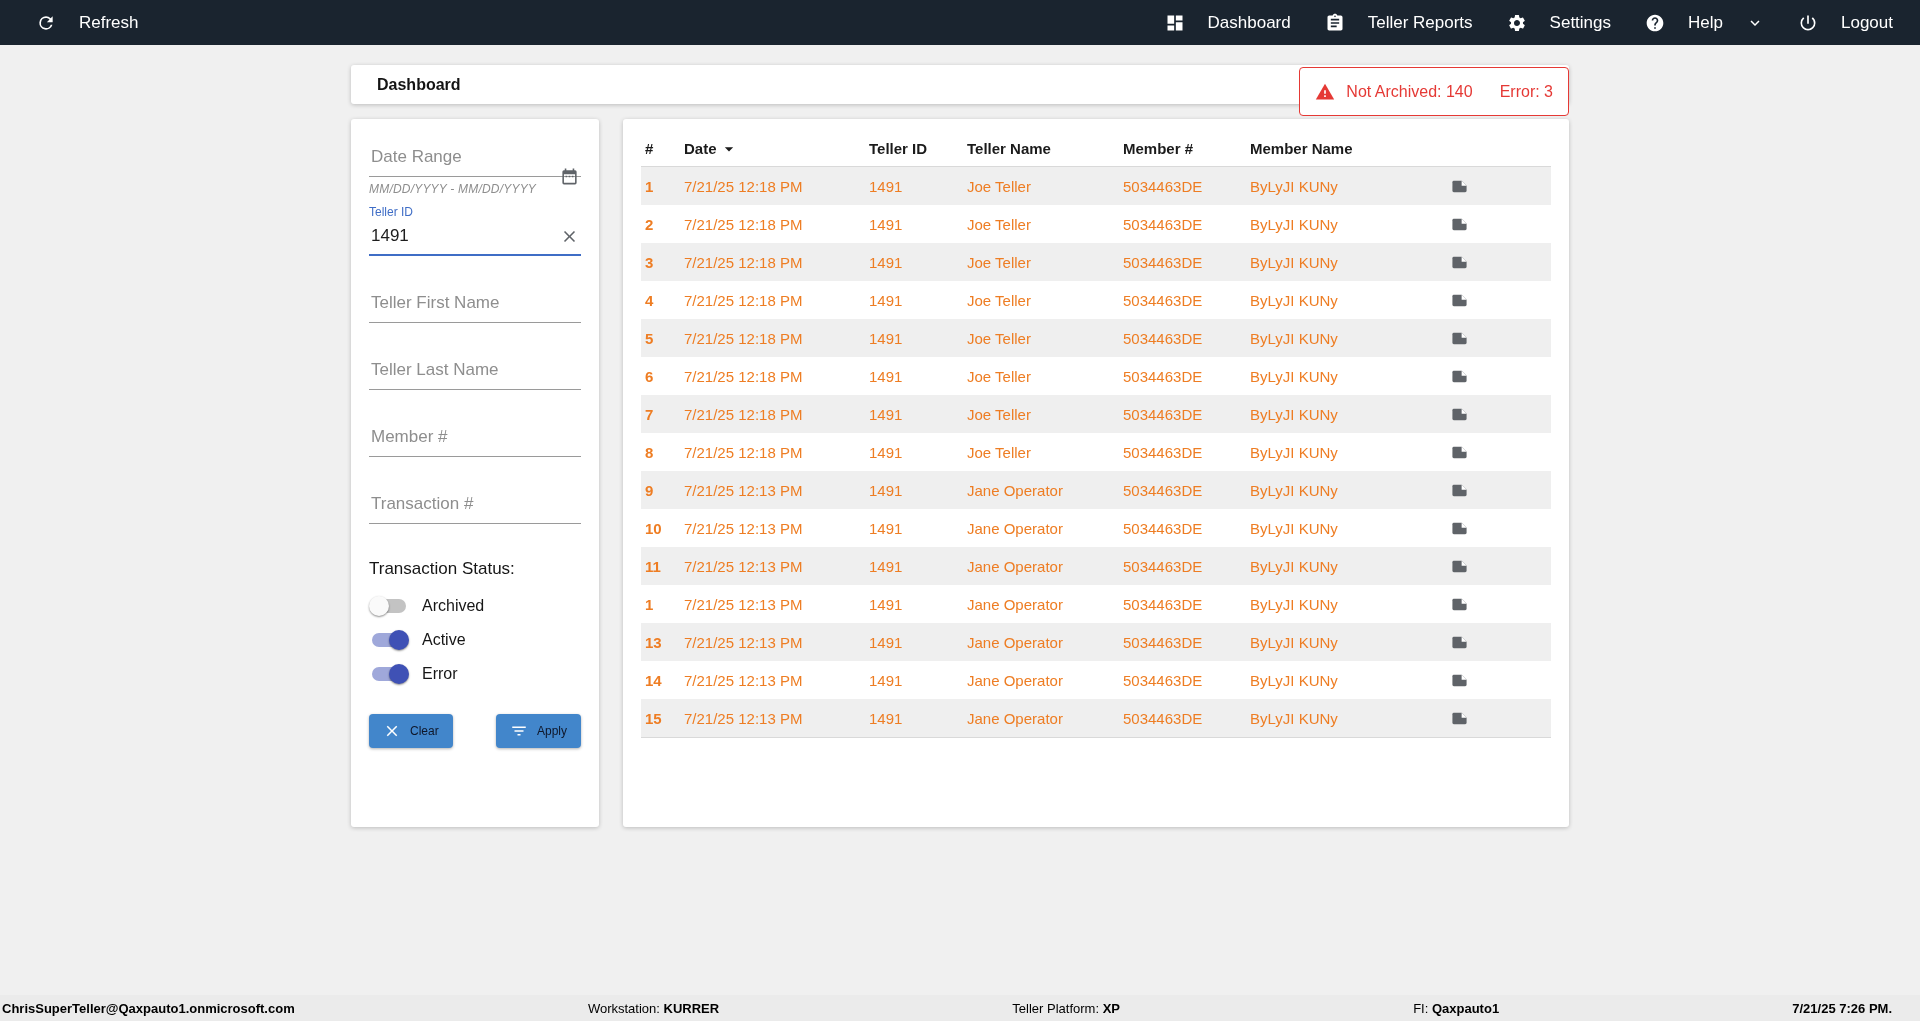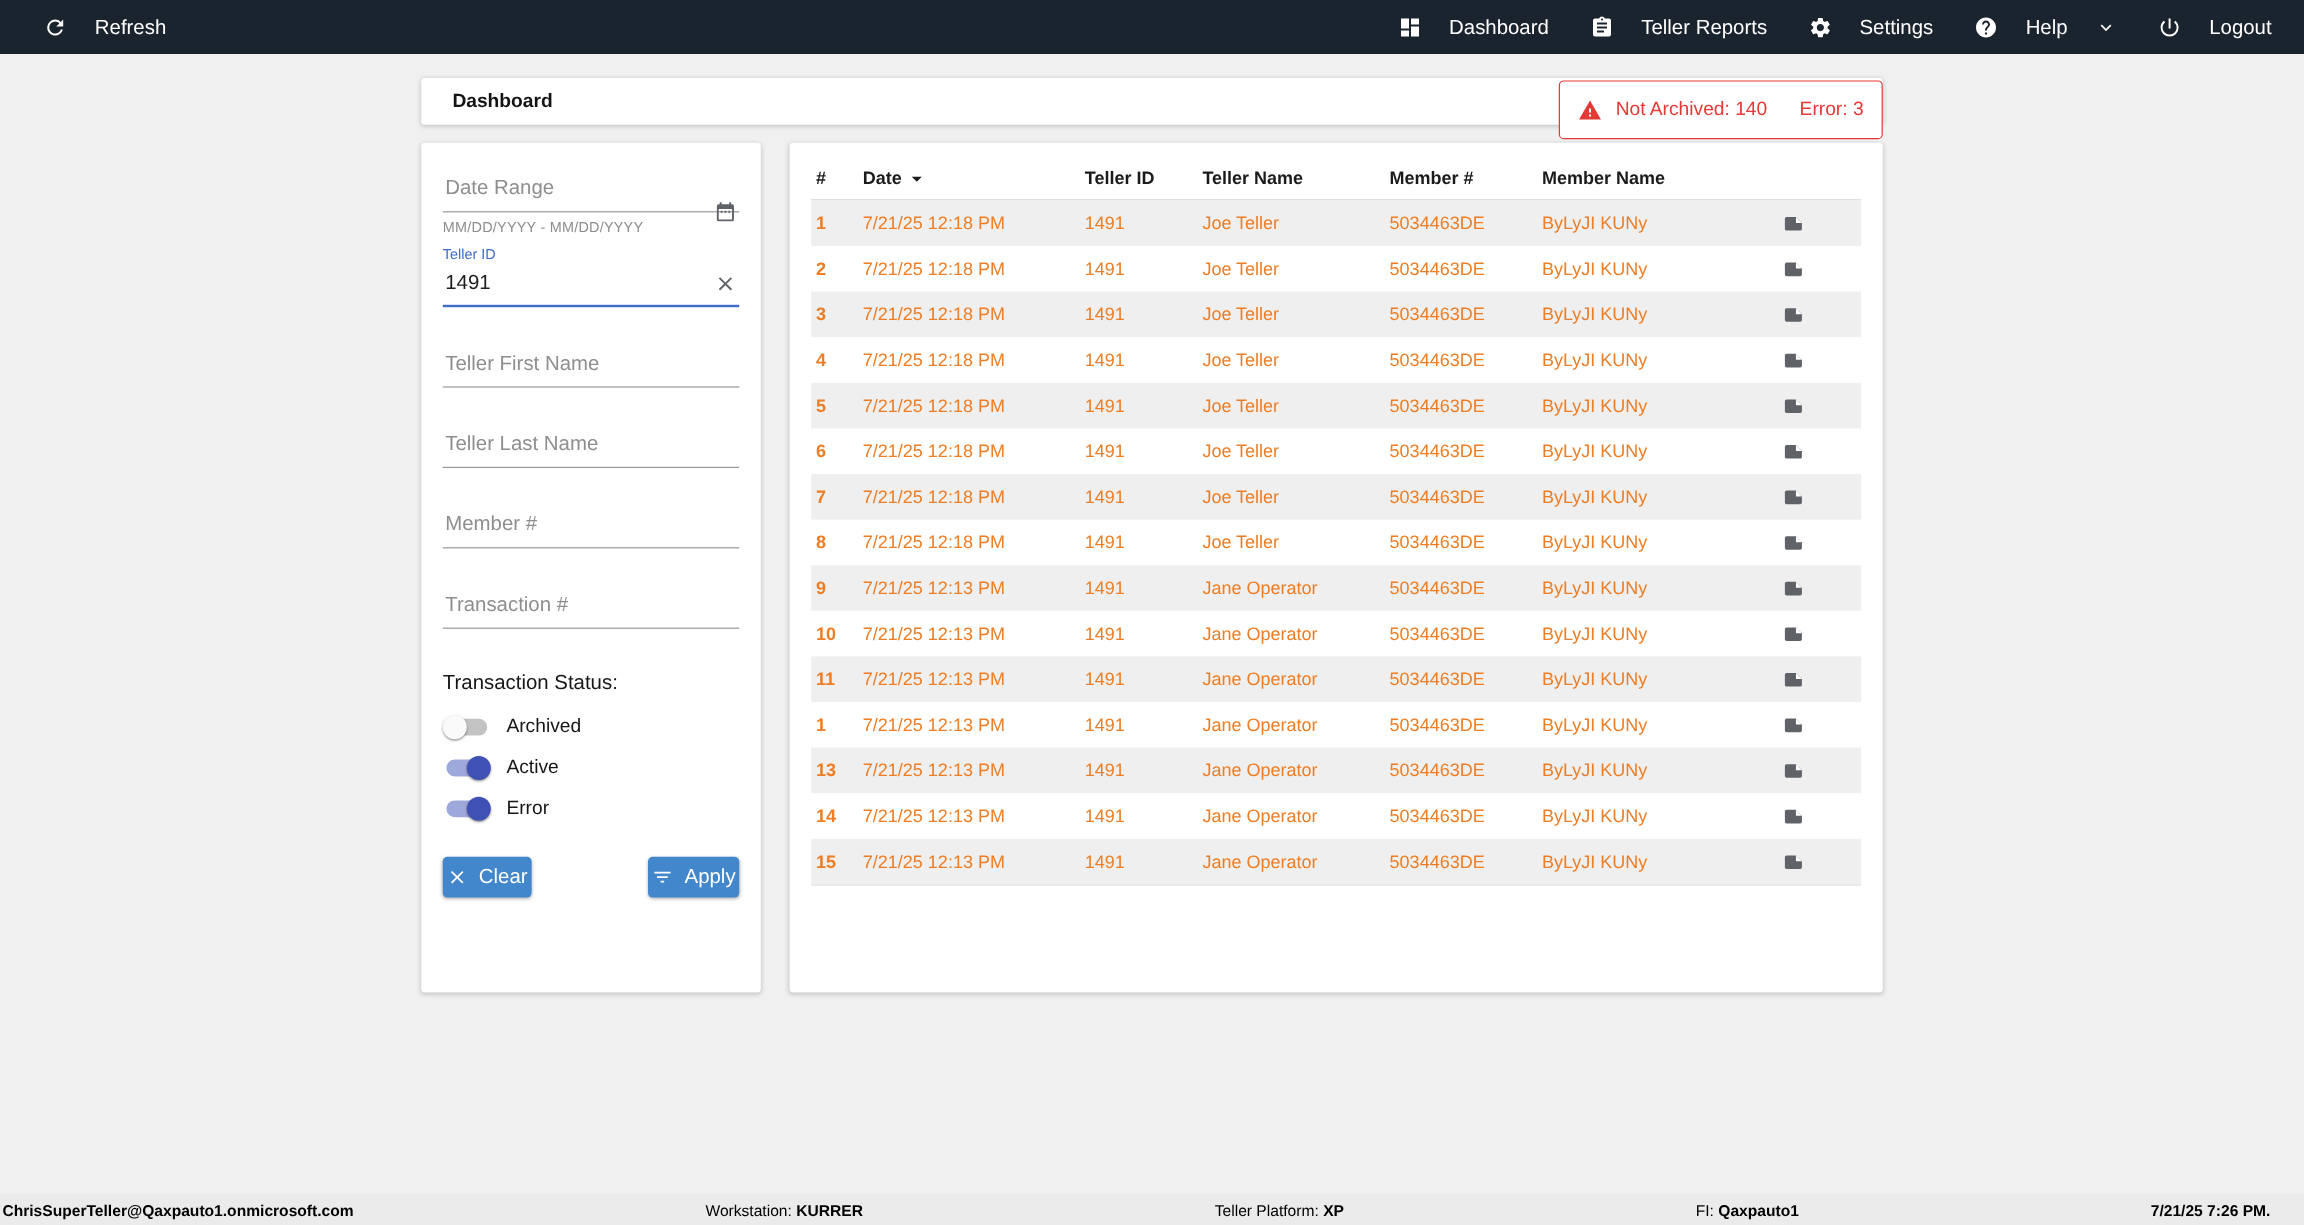--- a/index.html
+++ b/index.html
@@ -58,62 +58,62 @@
     font-size:16px;
     white-space:nowrap;
   }
   .alert .warn { width:20px; height:20px; }
   .alert .warn svg { width:100%; height:100%; display:block; }
   .alert .gap { margin-left:16px; }
 
   .main-row { display:flex; gap:24px; margin-top:15px; }
 
   
-  .filter-card { width:283px; height:708px; padding:22px 18px 18px; flex:none; }
+  .filter-card { width:248px; height:708px; padding:22px 18px 18px; flex:none; }
 
   .field { position:relative; }
   .field input {
     width:100%;
     border:none; outline:none;
     border-bottom:1px solid #9a9a9a;
     background:transparent;
     font-family:"Liberation Sans", sans-serif;
     font-size:17px;
     color:#1d1d1d;
     padding:6px 28px 9px 2px;
   }
   .field input::placeholder { color:#8e8e8e; opacity:1; }
   .field.focused input { border-bottom:2px solid var(--accent,#3f6dc6); padding-bottom:8px; }
   .float-label { display:block; font-size:12px; color:var(--accent,#3f6dc6); margin-bottom:1px; }
   .trail-icon { position:absolute; right:2px; bottom:10px; width:19px; height:19px; cursor:pointer; }
   .trail-icon svg { width:100%; height:100%; fill:#5f6368; display:block; }
-  .hint { font-size:12px; color:#8e8e8e; margin-top:5px; letter-spacing:.2px; }
+  .hint { font-size:12px; color:#8e8e8e; margin-top:5px; letter-spacing:.2px;font-style:italic; }
 
   .f-date { margin-top:0; }
   .f-teller { margin-top:9px; }
   .f-plain { margin-top:31px; }
 
   .status-label { font-size:17px; color:#161616; margin-top:35px; }
   .toggles { margin-top:17px; }
   .toggle-row { display:flex; align-items:center; gap:13px; margin-bottom:14px; }
   .toggle { position:relative; width:40px; height:20px; flex:none; cursor:pointer; }
   .toggle .track { position:absolute; left:3px; top:3px; width:34px; height:14px; border-radius:7px; background:#c3c3c3; }
   .toggle .thumb { position:absolute; left:0; top:0; width:20px; height:20px; border-radius:50%; background:#fafafa; box-shadow:0 1px 2px rgba(0,0,0,.45); }
   .toggle.on .track { background:var(--indigo_track,#9fa8da); }
   .toggle.on .thumb { left:20px; background:var(--indigo,#3f51b5); }
   .toggle-label { font-size:16px; color:#161616; }
 
   .btn-row { display:flex; justify-content:space-between; margin-top:30px; }
   .btn {
     display:flex; align-items:center; gap:9px;
     background:var(--button_blue,#4286cb);
-    color:#ffffff; border:none; border-radius:4px;
-    height:34px; padding:0 3px;
+    color:#0f172a; border:none; border-radius:4px;
+    height:34px; padding:0 14px;
     font-family:"Liberation Sans", sans-serif;
-    font-size:17px; cursor:pointer;
+    font-size:12px; cursor:pointer;
     box-shadow:0 1px 3px rgba(0,0,0,.3);
   }
   .btn svg { width:18px; height:18px; fill:#fff; display:block; }
 
   
   .table-card { flex:1; height:708px; padding:12px 18px 0; position:relative; }
 
   .t-row {
     display:grid;
     grid-template-columns:39px 185px 98px 156px 127px 199px 1fr;

